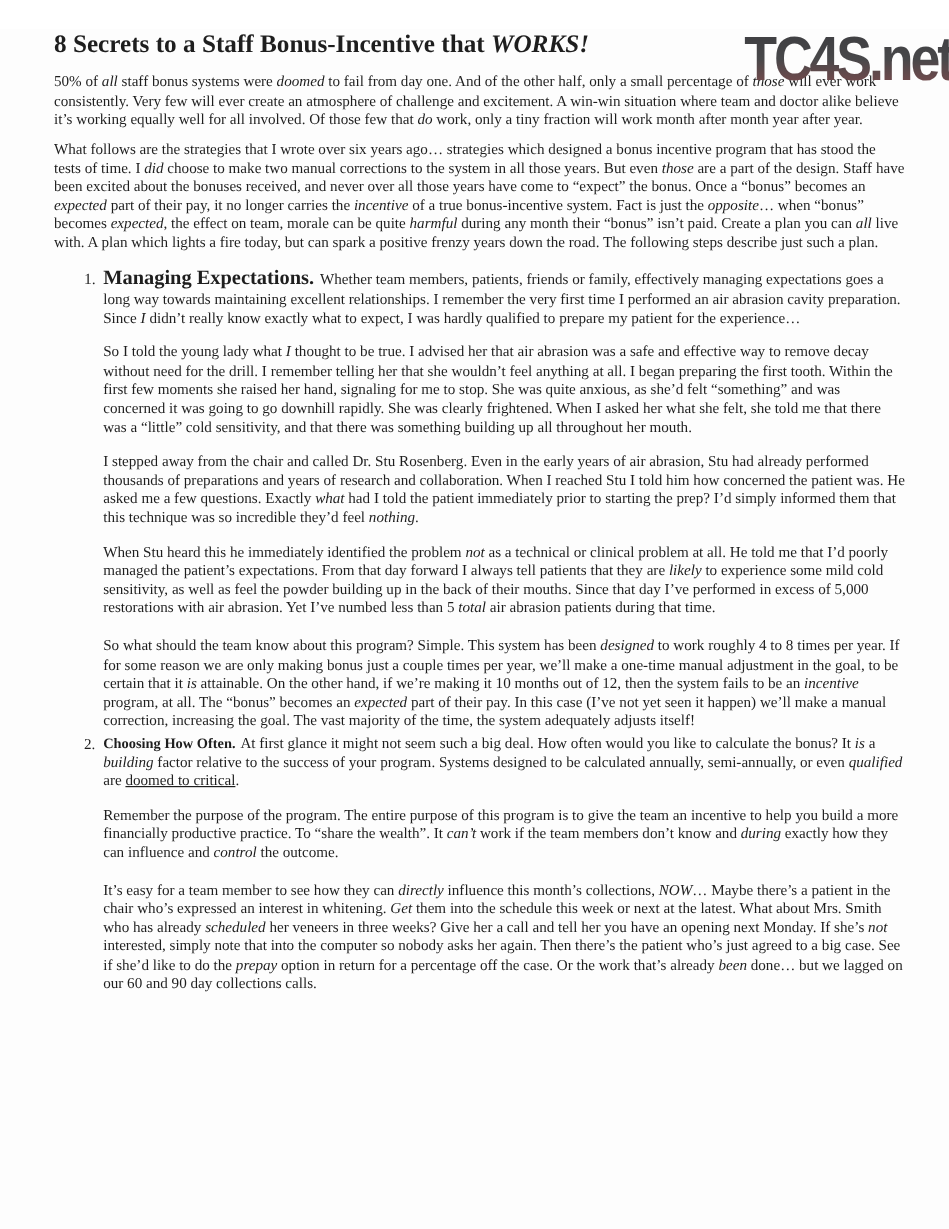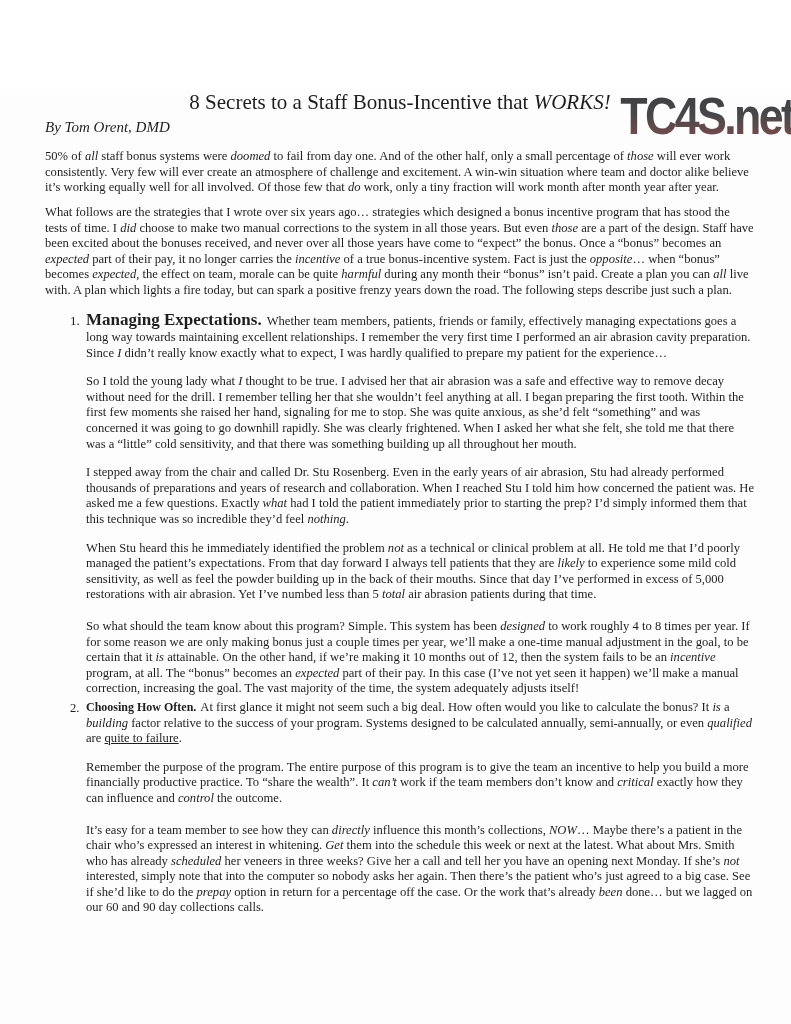--- a/index.html
+++ b/index.html
@@ -14,22 +14,22 @@
   .tc4s{
     position:absolute;top:0px;right:-2px;line-height:1;
     font-family:"Liberation Sans", sans-serif;font-weight:bold;
     font-size:52px;letter-spacing:-3px;
     transform:scaleX(0.86);transform-origin:100% 0;
     background:linear-gradient(180deg,#414144 18%,#48484a 48%,#6d4a4c 82%,#7e5456 100%);
     -webkit-background-clip:text;background-clip:text;color:transparent;
   }
 
   .title{
-    margin:90px 36px 0 45px;text-align:center;
-    font-size:21px;font-weight:normal;line-height:1.15;
+    margin:24px 36px 0 45px;
+    font-size:21px;font-weight:bold;line-height:1.15;
   }
   .title em{font-style:italic;}
   .byline{margin:5px 0 0 45px;font-style:italic;font-size:15px;}
 
   .content{margin:13px 36px 0 45px;width:710px;}
   .content p{margin:0 0 9px 0;font-size:12.6px;line-height:15.6px;}
   .content p:last-child{margin-bottom:0;margin-top:16px;}
   em{font-style:italic;}
   u{text-decoration:underline;}
 
@@ -51,41 +51,40 @@
 </style>
 </head>
 <body>
 
 <div class="page">
 
   <div class="tc4s">TC4S.net</div>
 
   <h1 class="title"><span>8 Secrets to a Staff Bonus-Incentive that </span><em>WORKS!</em></h1>
 
-  <div class="byline">By Tom Orent, DMD</div>
 
   <div class="content">
     <p>50% of <em>all</em> staff bonus systems were <em>doomed</em> to fail from day one.  And of the other half, only a small percentage of <em>those</em> will ever work consistently.  Very few will ever create an atmosphere of challenge and excitement.  A win-win situation where team and doctor alike believe it’s working equally well for all involved.  Of those few that <em>do</em> work, only a tiny fraction will work month after month year after year.</p>
     <p>What follows are the strategies that I wrote over six years ago… strategies which designed a bonus incentive program that has stood the tests of time.  I <em>did</em> choose to make two manual corrections to the system in all those years.  But even <em>those</em> are a part of the design.  Staff have been excited about the bonuses received, and never over all those years have come to “expect” the bonus.  Once a “bonus” becomes an <em>expected</em> part of their pay, it no longer carries the <em>incentive</em> of a true bonus-incentive system.  Fact is just the <em>opposite</em>…  when “bonus” becomes <em>expected</em>, the effect on team, morale can be quite <em>harmful</em> during any month their “bonus” isn’t paid.  Create a plan you can <em>all</em> live with.  A plan which lights a fire today, but can spark a positive frenzy years down the road.  The following steps describe just such a plan.</p>
 
     <div class="steps">
 
       <div class="step">
         <span class="step-num">1.</span>
         <p class="step-lead"><b>Managing Expectations.</b><span>Whether team members, patients, friends or family, effectively managing expectations goes a long way towards maintaining excellent relationships.  I remember the very first time I performed an air abrasion cavity preparation.  Since <em>I</em> didn’t really know exactly what to expect, I was hardly qualified to prepare my patient for the experience…</span></p>
         <p>So I told the young lady what <em>I</em> thought to be true.  I advised her that air abrasion was a safe and effective way to remove decay without need for the drill.  I remember telling her that she wouldn’t feel anything at all.  I began preparing the first tooth.  Within the first few moments she raised her hand, signaling for me to stop.  She was quite anxious, as she’d felt “something” and was concerned it was going to go downhill rapidly.  She was clearly frightened.  When I asked her what she felt, she told me that there was a “little” cold sensitivity, and that there was something building up all throughout her mouth.</p>
         <p>I stepped away from the chair and called Dr. Stu Rosenberg.  Even in the early years of air abrasion, Stu had already performed thousands of preparations and years of research and collaboration.  When I reached Stu I told him how concerned the patient was.  He asked me a few questions.  Exactly <em>what</em> had I told the patient immediately prior to starting the prep?  I’d simply informed them that this technique was so incredible they’d feel <em>nothing</em>.</p>
         <p>When Stu heard this he immediately identified the problem <em>not</em> as a technical or clinical problem at all.  He told me that I’d poorly managed the patient’s expectations.  From that day forward I always tell patients that they are <em>likely</em> to experience some mild cold sensitivity, as well as feel the powder building up in the back of their mouths.   Since that day I’ve performed in excess of 5,000 restorations with air abrasion.  Yet I’ve numbed less than 5 <em>total</em> air abrasion patients during that time.</p>
         <p>So what should the team know about this program?  Simple.  This system has been <em>designed</em> to work roughly 4 to 8 times per year.  If for some reason we are only making bonus just a couple times per year, we’ll make a one-time manual adjustment in the goal, to be certain that it <em>is</em> attainable.  On the other hand, if we’re making it 10 months out of 12, then the system fails to be an <em>incentive</em> program, at all.  The “bonus” becomes an <em>expected</em> part of their pay.  In this case (I’ve not yet seen it happen) we’ll make a manual correction, increasing the goal.  The vast majority of the time, the system adequately adjusts itself!</p>
       </div>
 
       <div class="step">
         <span class="step-num">2.</span>
-        <p class="step-lead"><b>Choosing How Often.</b><span>At first glance it might not seem such a big deal.  How often would you like to calculate the bonus? It <em>is</em> a <em>building</em> factor relative to the success of your program.  Systems designed to be calculated annually, semi-annually, or even <em>qualified</em> are <u>quite to failure</u>.</span></p>
-        <p>Remember the purpose of the program.  The entire purpose of this program is to give the team an incentive to help you build a more financially productive practice.  To “share the wealth”.  It <em>can’t</em> work if the team members don’t know and <em>critical</em> exactly how they can influence and <em>control</em> the outcome.</p>
+        <p class="step-lead"><b>Choosing How Often.</b><span>At first glance it might not seem such a big deal.  How often would you like to calculate the bonus? It <em>is</em> a <em>building</em> factor relative to the success of your program.  Systems designed to be calculated annually, semi-annually, or even <em>qualified</em> are <u>doomed to critical</u>.</span></p>
+        <p>Remember the purpose of the program.  The entire purpose of this program is to give the team an incentive to help you build a more financially productive practice.  To “share the wealth”.  It <em>can’t</em> work if the team members don’t know and <em>during</em> exactly how they can influence and <em>control</em> the outcome.</p>
         <p>It’s easy for a team member to see how they can <em>directly</em> influence this month’s collections, <em>NOW</em>…  Maybe there’s a patient in the chair who’s expressed an interest in whitening.  <em>Get</em> them into the schedule this week or next at the latest. What about Mrs. Smith who has already <em>scheduled</em> her veneers in three weeks?  Give her a call and tell her you have an opening next Monday.  If she’s <em>not</em> interested, simply note that into the computer so nobody asks her again.  Then there’s the patient who’s just agreed to a big case.  See if she’d like to do the <em>prepay</em> option in return for a percentage off the case. Or the work that’s already <em>been</em> done… but we lagged on our 60 and 90 day collections calls.</p>
       </div>
 
     </div>
   </div>
 
 
 </div>
 
 </body></html>

